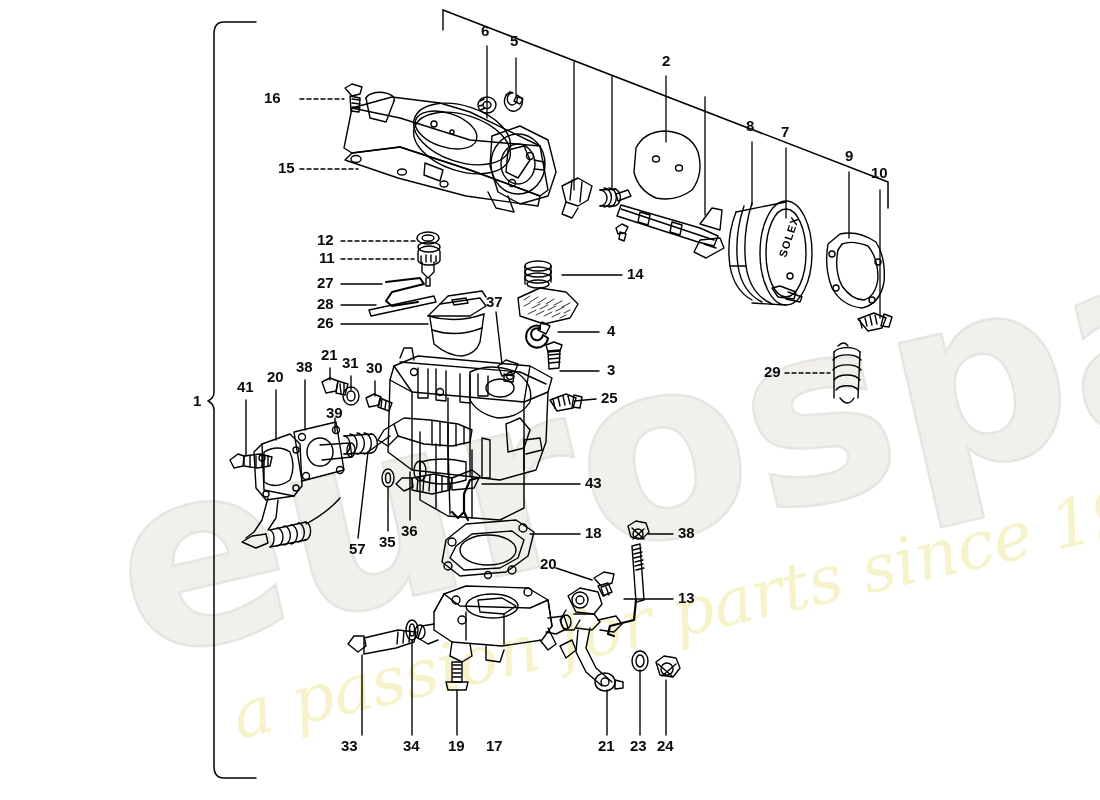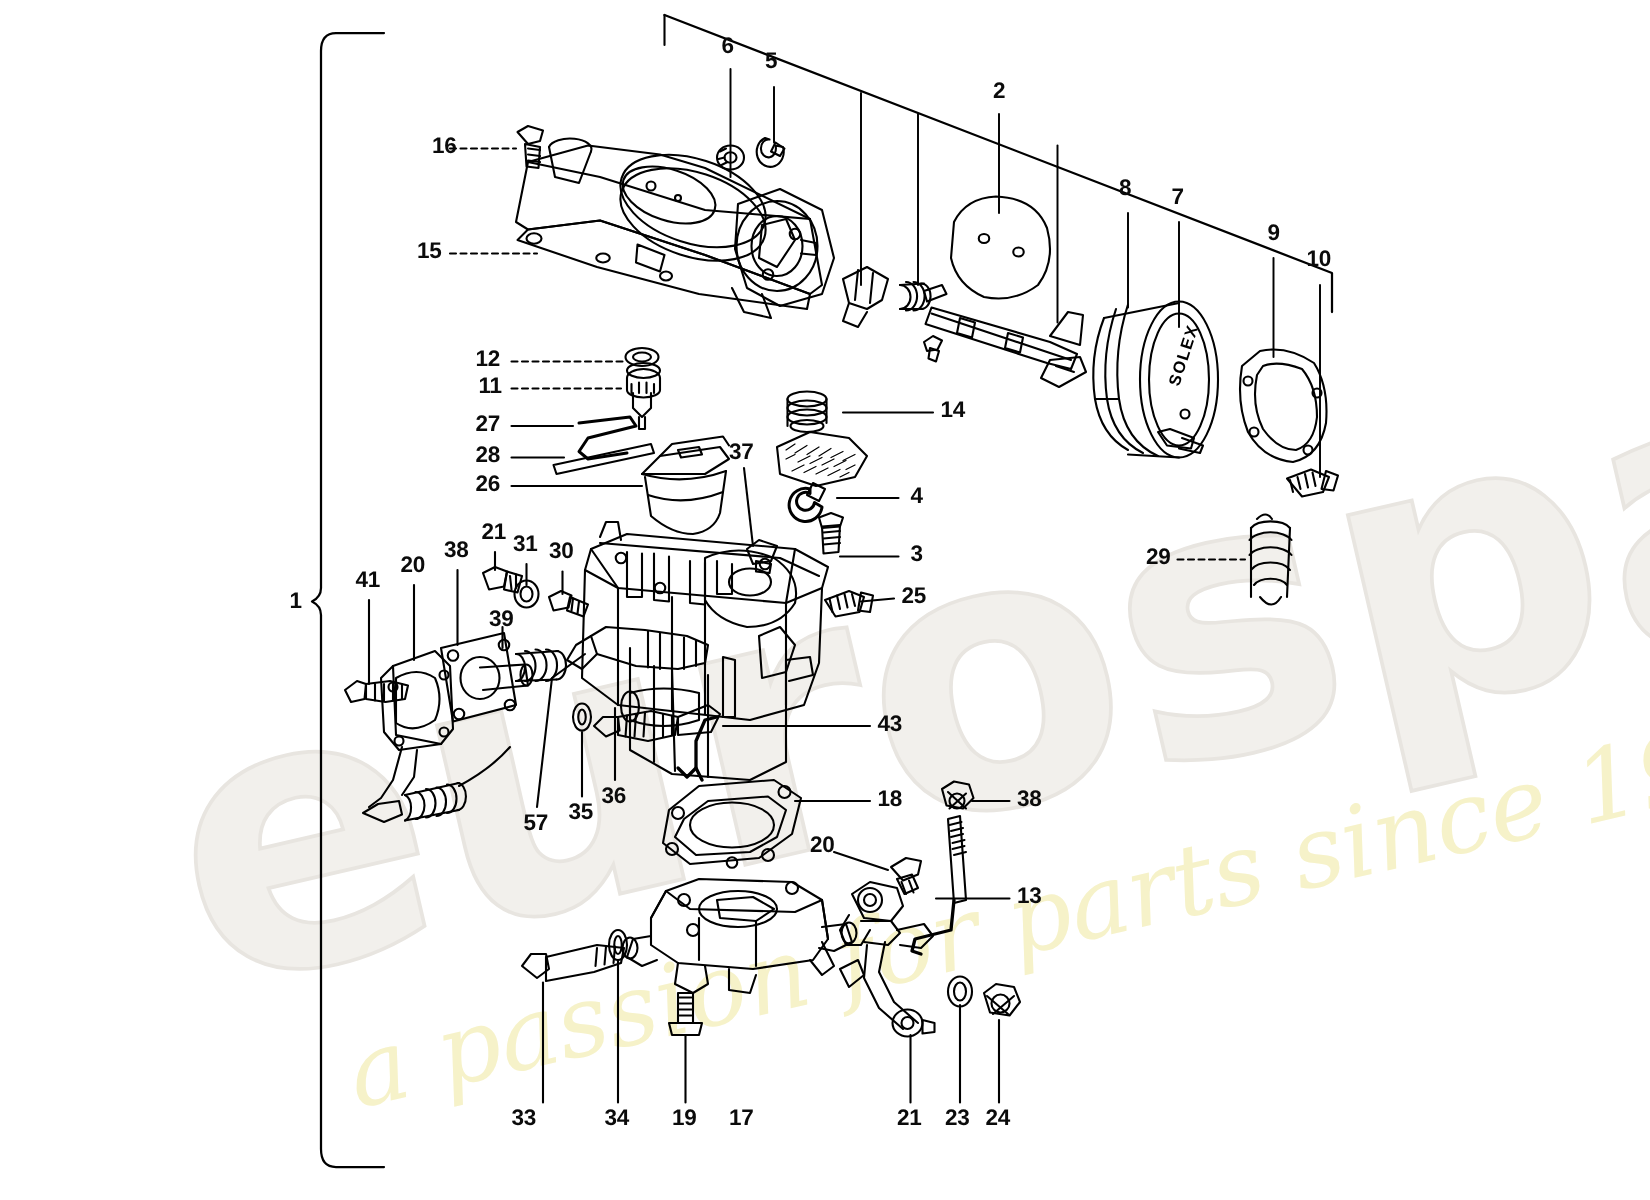--- a/index.html
+++ b/index.html
@@ -535,21 +535,21 @@
   <div class="lbl" style="left:481px;top:23px">6</div>
   <div class="lbl" style="left:781px;top:124px">7</div>
   <div class="lbl" style="left:746px;top:118px">8</div>
   <div class="lbl" style="left:845px;top:148px">9</div>
   <div class="lbl" style="left:871px;top:165px">10</div>
   <div class="lbl" style="left:319px;top:250px">11</div>
   <div class="lbl" style="left:317px;top:232px">12</div>
   <div class="lbl" style="left:678px;top:590px">13</div>
   <div class="lbl" style="left:627px;top:266px">14</div>
   <div class="lbl" style="left:278px;top:160px">15</div>
-  <div class="lbl" style="left:288px;top:90px">16</div>
+  <div class="lbl" style="left:264px;top:90px">16</div>
   <div class="lbl" style="left:486px;top:738px">17</div>
   <div class="lbl" style="left:585px;top:525px">18</div>
   <div class="lbl" style="left:448px;top:738px">19</div>
   <div class="lbl" style="left:540px;top:556px">20</div>
   <div class="lbl" style="left:598px;top:738px">21</div>
   <div class="lbl" style="left:678px;top:525px">38</div>
   <div class="lbl" style="left:630px;top:738px">23</div>
   <div class="lbl" style="left:657px;top:738px">24</div>
   <div class="lbl" style="left:601px;top:390px">25</div>
   <div class="lbl" style="left:317px;top:315px">26</div>

